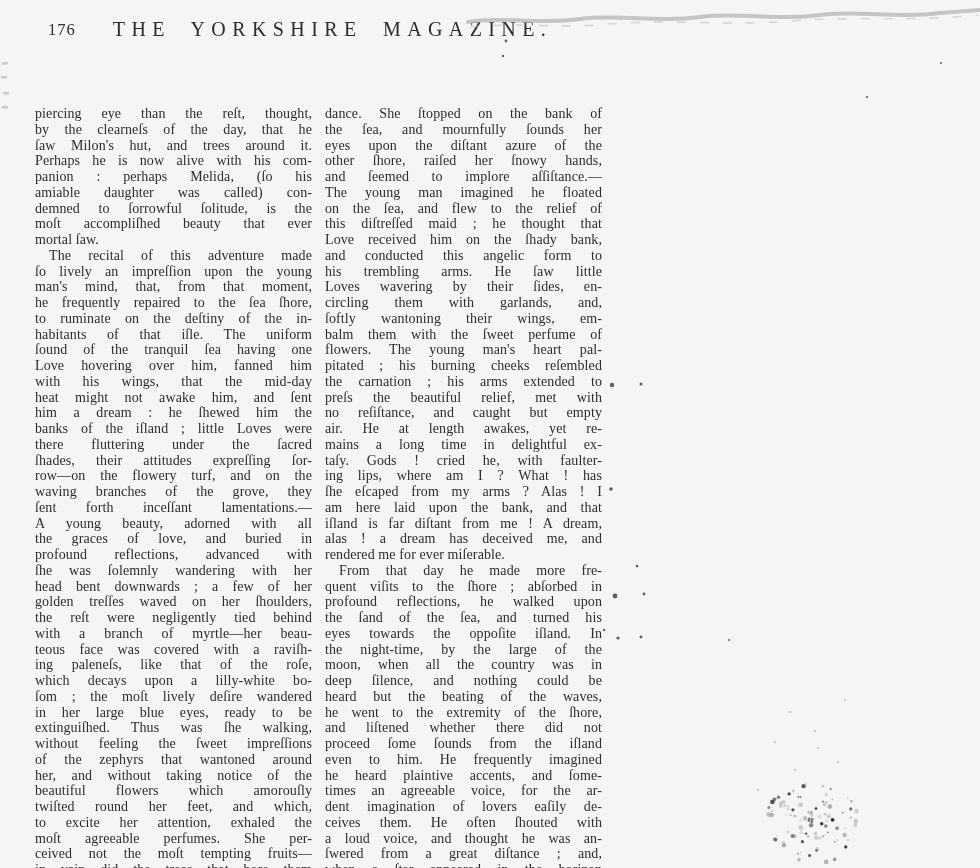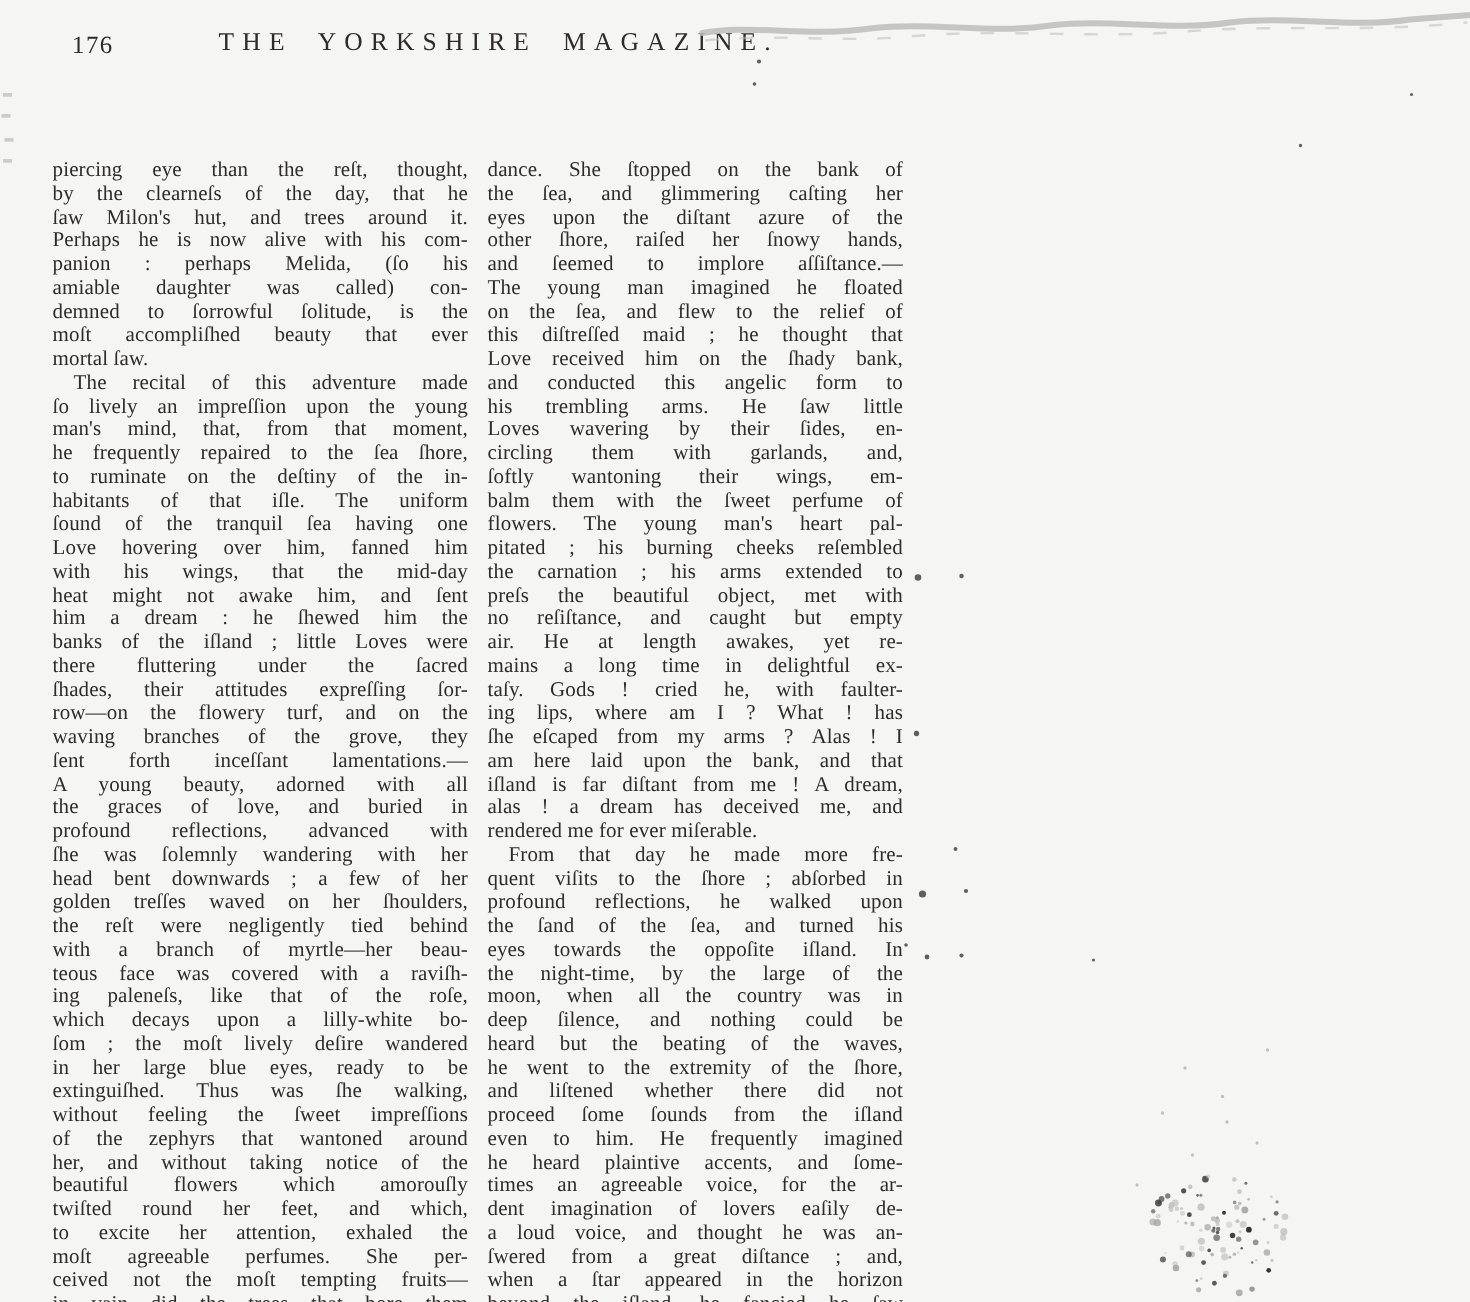--- a/index.html
+++ b/index.html
@@ -11,21 +11,21 @@
     font-family:"Liberation Serif","DejaVu Serif",serif;
     color:var(--ink,#2e2c29);
   }
   .page-header{position:absolute;top:18px;left:35px;width:565px;height:24px;}
   .page-number{
     position:absolute;left:13px;top:2px;
     font-size:16.5px;letter-spacing:1px;
   }
   .page-title{
     display:block;text-align:center;
-    font-size:17px;letter-spacing:0.32em;word-spacing:0.45em;
+    font-size:20px;letter-spacing:0.32em;word-spacing:0.45em;
     padding-left:30px;
   }
   .text-columns{
     position:absolute;top:70px;left:35px;width:567px;height:798px;
     display:flex;gap:13px;margin-top:36px;
   }
   .column{width:277px;overflow:hidden;}
   .para{margin:0;}
   .line{
     font-size:14px;
@@ -101,38 +101,38 @@
           <div class="line">twiſted round her feet, and which,</div>
           <div class="line">to excite her attention, exhaled the</div>
           <div class="line">moſt agreeable perfumes. She per-</div>
           <div class="line">ceived not the moſt tempting fruits—</div>
           <div class="line">in vain did the trees that bore them</div>
         </div>
       </div>
     <div class="column">
         <div class="para">
           <div class="line">dance. She ſtopped on the bank of</div>
-          <div class="line">the ſea, and glimmering caſting her</div>
+          <div class="line">the ſea, and mournfully ſounds her</div>
           <div class="line">eyes upon the diſtant azure of the</div>
           <div class="line">other ſhore, raiſed her ſnowy hands,</div>
           <div class="line">and ſeemed to implore aſſiſtance.—</div>
           <div class="line">The young man imagined he floated</div>
           <div class="line">on the ſea, and flew to the relief of</div>
           <div class="line">this diſtreſſed maid ; he thought that</div>
           <div class="line">Love received him on the ſhady bank,</div>
           <div class="line">and conducted this angelic form to</div>
           <div class="line">his trembling arms. He ſaw little</div>
           <div class="line">Loves wavering by their ſides, en-</div>
           <div class="line">circling them with garlands, and,</div>
           <div class="line">ſoftly wantoning their wings, em-</div>
           <div class="line">balm them with the ſweet perfume of</div>
           <div class="line">flowers. The young man's heart pal-</div>
           <div class="line">pitated ; his burning cheeks reſembled</div>
           <div class="line">the carnation ; his arms extended to</div>
-          <div class="line">preſs the beautiful object, met with</div>
+          <div class="line">preſs the beautiful relief, met with</div>
           <div class="line">no reſiſtance, and caught but empty</div>
           <div class="line">air. He at length awakes, yet re-</div>
           <div class="line">mains a long time in delightful ex-</div>
           <div class="line">taſy. Gods ! cried he, with faulter-</div>
           <div class="line">ing lips, where am I ? What ! has</div>
           <div class="line">ſhe eſcaped from my arms ? Alas ! I</div>
           <div class="line">am here laid upon the bank, and that</div>
           <div class="line">iſland is far diſtant from me ! A dream,</div>
           <div class="line">alas ! a dream has deceived me, and</div>
           <div class="line end">rendered me for ever miſerable.</div>
@@ -147,20 +147,21 @@
           <div class="line">moon, when all the country was in</div>
           <div class="line">deep ſilence, and nothing could be</div>
           <div class="line">heard but the beating of the waves,</div>
           <div class="line">he went to the extremity of the ſhore,</div>
           <div class="line">and liſtened whether there did not</div>
           <div class="line">proceed ſome ſounds from the iſland</div>
           <div class="line">even to him. He frequently imagined</div>
           <div class="line">he heard plaintive accents, and ſome-</div>
           <div class="line">times an agreeable voice, for the ar-</div>
           <div class="line">dent imagination of lovers eaſily de-</div>
+          <div class="line">ceives them. He often ſhouted with</div>
           <div class="line">a loud voice, and thought he was an-</div>
           <div class="line">ſwered from a great diſtance ; and,</div>
           <div class="line">when a ſtar appeared in the horizon</div>
           <div class="line">beyond the iſland, he fancied he ſaw</div>
           <div class="line">a light, or the glimmering of a fire,</div>
         </div>
       </div>
   </div>
 
   <svg class="artifacts" width="980" height="868" viewBox="0 0 980 868" xmlns="http://www.w3.org/2000/svg">

